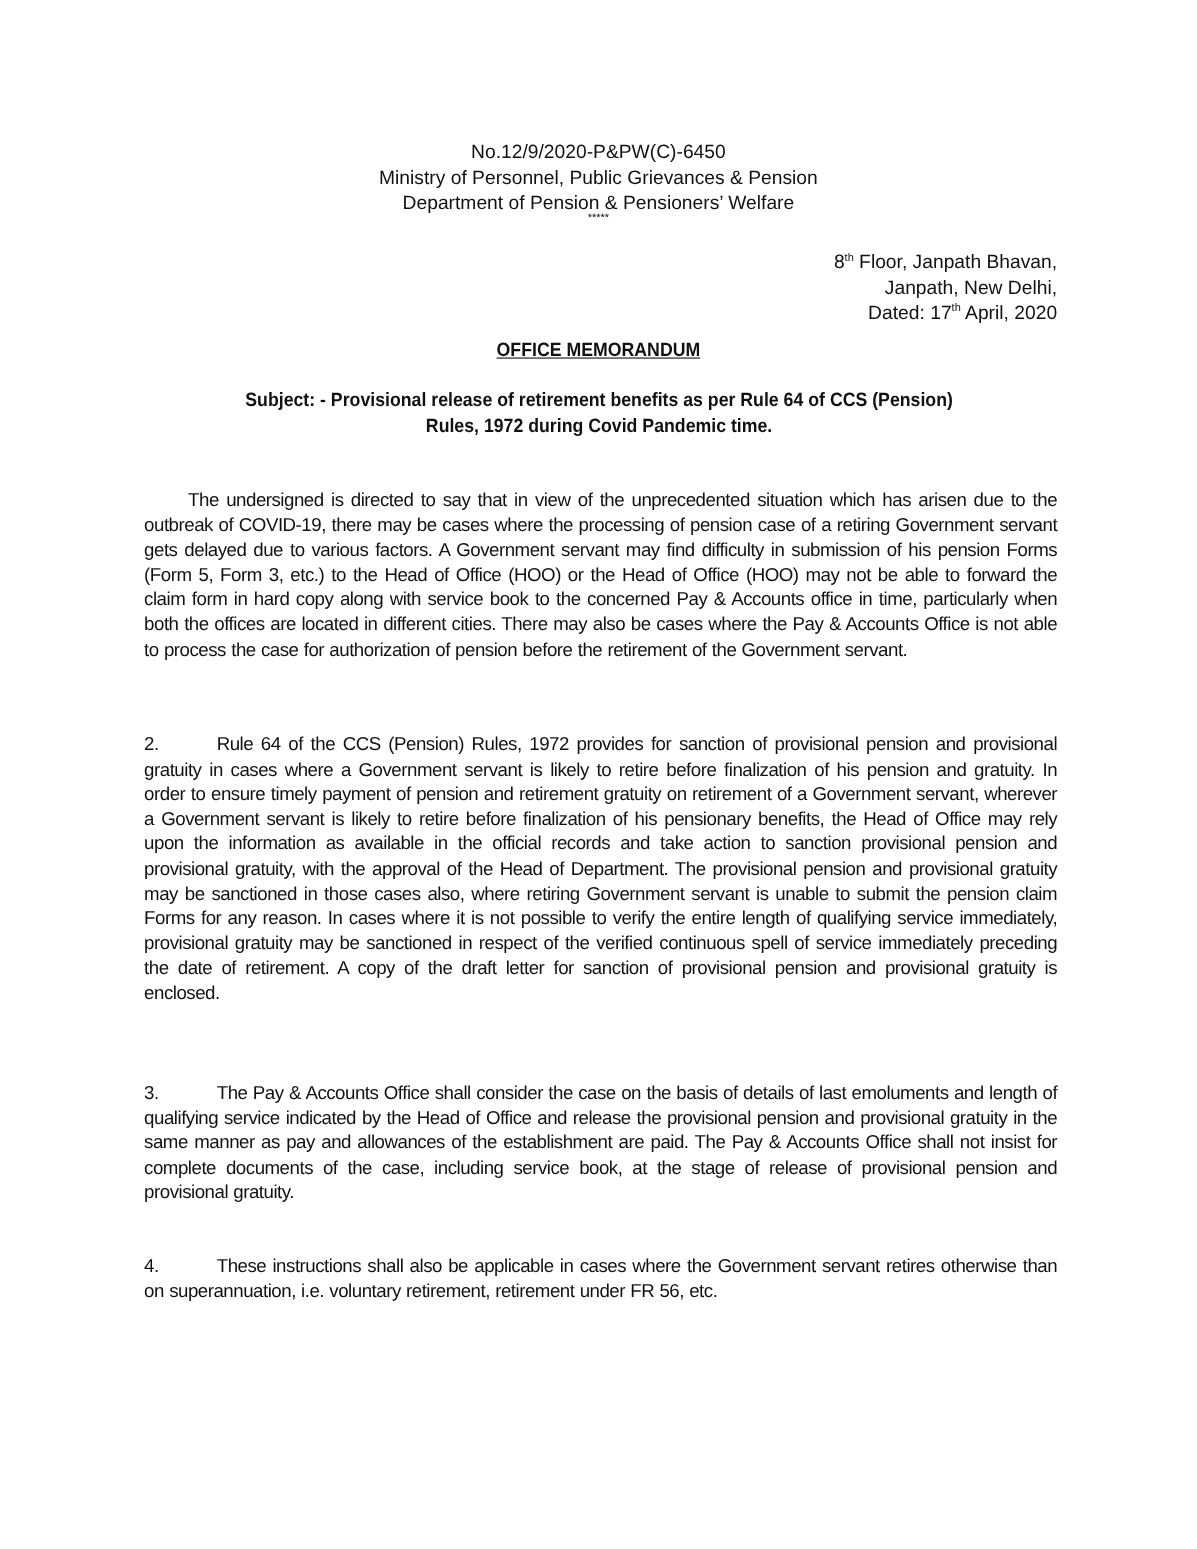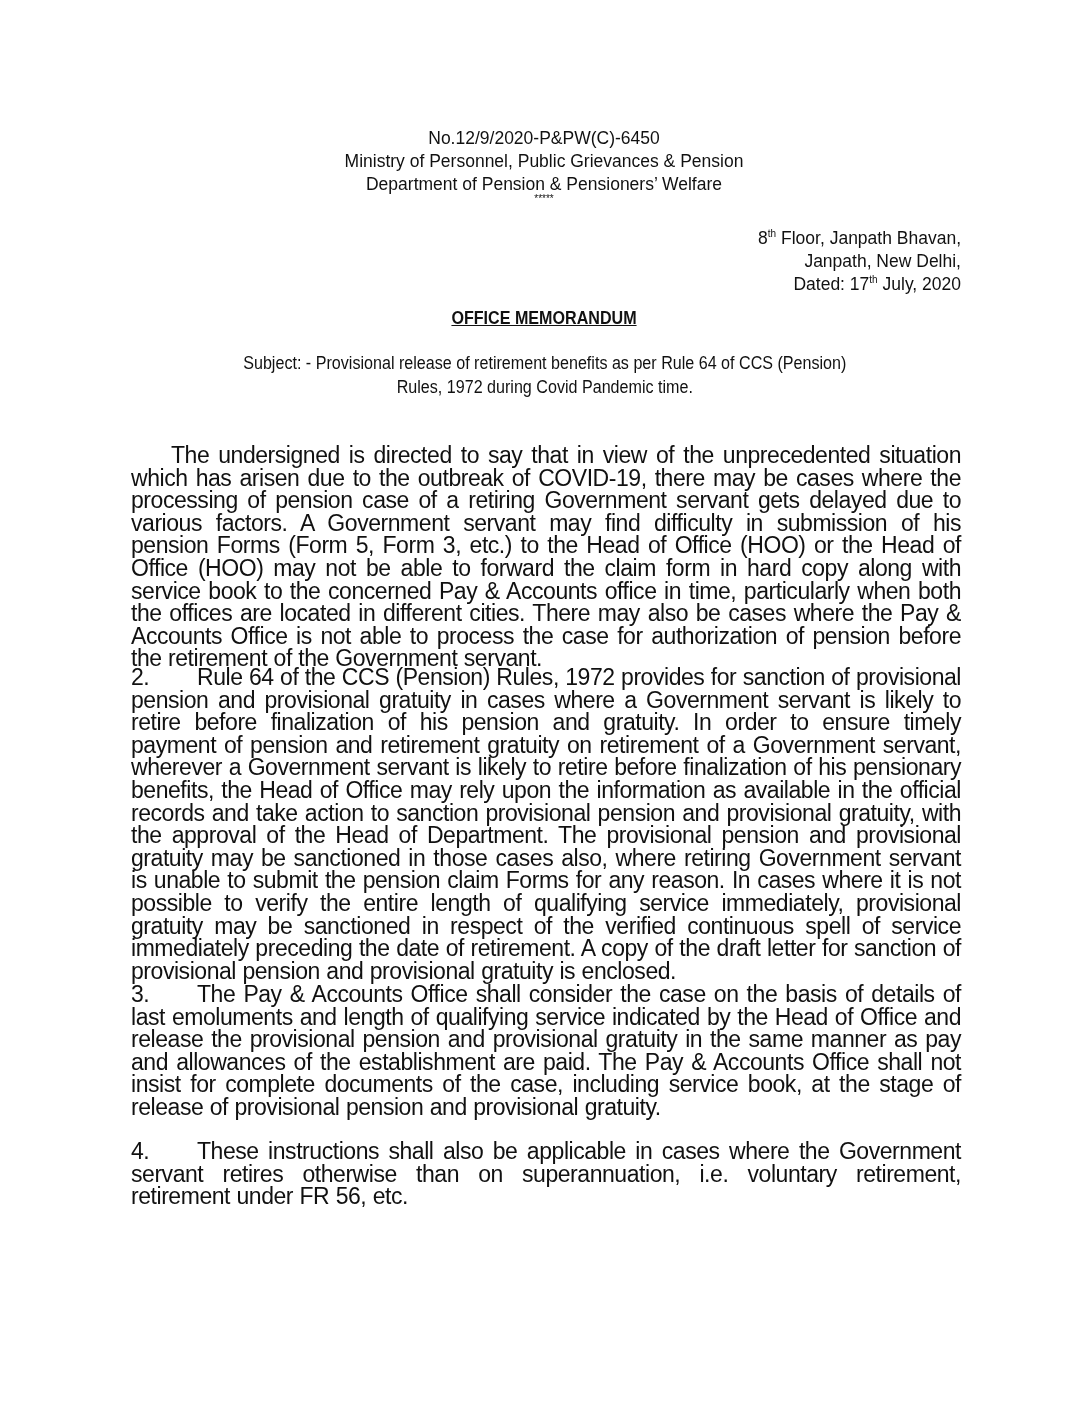--- a/index.html
+++ b/index.html
@@ -65,36 +65,36 @@
       text-decoration: underline;
       transform: scaleX(0.92);
       transform-origin: 544px 0;
     }
     .subject {
       position: absolute;
       left: 120px;
       width: 850px;
       top: 351px;
       text-align: center;
-      font-weight: normal;
+      font-weight: bold;
       font-size: 17.5px;
       line-height: 24px;
     }
     .subject .inner {
       display: inline-block;
       transform: scaleX(0.92);
       transform-origin: 50% 0;
       white-space: nowrap;
     }
     .subject .line { display: block; }
     .para {
       position: absolute;
       left: 131px;
       width: 830px;
-      font-size: 23px;
+      font-size: 17px;
       line-height: 22.6px;
       text-align: justify;
       letter-spacing: -0.45px;
       word-spacing: 0.5px;
     }
     .para .num {
       display: inline-block;
       width: 66px;
     }
     .para.indent-first { text-indent: 40px; }
@@ -112,21 +112,21 @@
   <div class="header-block">
     <span class="line">No.12/9/2020-P&amp;PW(C)-6450</span>
     <span class="line">Ministry of Personnel, Public Grievances &amp; Pension</span>
     <span class="line">Department of Pension &amp; Pensioners’ Welfare</span>
     <span class="stars">*****</span>
   </div>
 
   <div class="address-block">
     <span class="line"><span>8</span><sup>th</sup><span> Floor, Janpath Bhavan,</span></span>
     <span class="line">Janpath, New Delhi,</span>
-    <span class="line"><span>Dated: 17</span><sup>th</sup><span> July, 2020</span></span>
+    <span class="line"><span>Dated: 17</span><sup>th</sup><span> April, 2020</span></span>
   </div>
 
   <div class="memo-title">OFFICE MEMORANDUM</div>
 
   <div class="subject">
     <div class="inner">
       <span class="line">Subject: - Provisional release of retirement benefits as per Rule 64 of CCS (Pension)</span>
       <span class="line">Rules, 1972 during Covid Pandemic time.</span>
     </div>
   </div>

